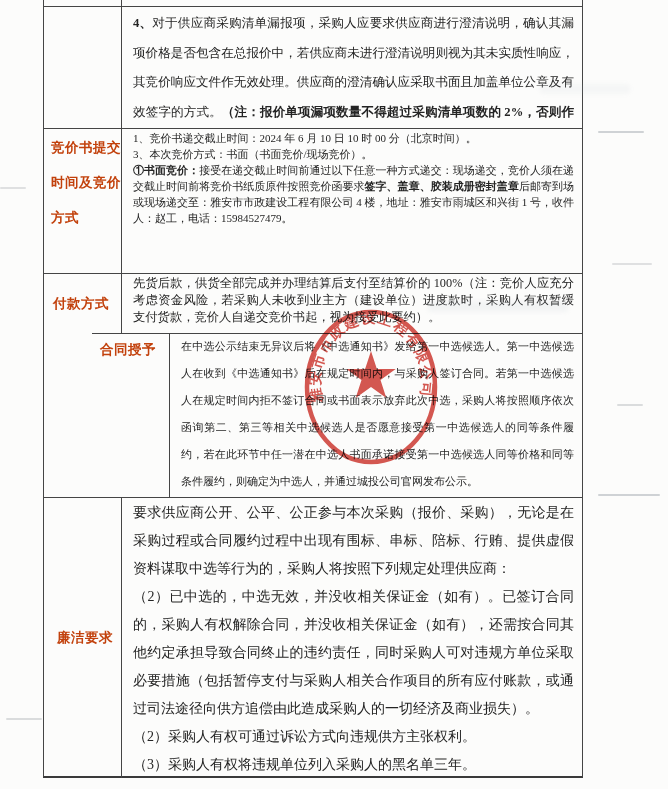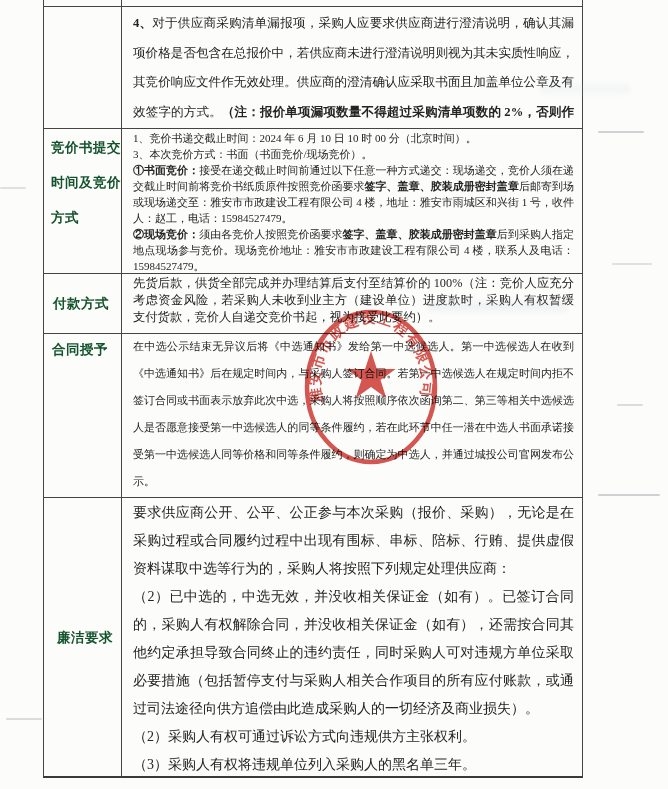--- a/index.html
+++ b/index.html
@@ -11,42 +11,42 @@
   .spec-table{
     position:absolute;left:43px;top:0;width:540px;height:778px;box-sizing:border-box;
     border-left:1px solid #454545;border-right:1px solid #454545;border-bottom:2px solid #3a3a3a;
     background:transparent;
   }
   .trow{display:flex;box-sizing:border-box;border-top:1px solid #454545;}
   .row-stub{height:6px;border-top:none;}
   .row-stub .hdr{border-right:1px solid #454545;width:78px;box-sizing:border-box;}
   .hdr{
     width:78px;flex:none;box-sizing:border-box;border-right:1px solid #454545;
-    font-weight:700;font-size:13.5px;color:#14532d;letter-spacing:.5px;
+    font-weight:700;font-size:13.5px;color:#c2410c;letter-spacing:.5px;
   }
   .content{
     flex:1;box-sizing:border-box;padding:0 8px 0 11px;color:#242424;
     text-align:justify;overflow:hidden;
   }
   .content p{margin:0;}
   .seg-b{font-weight:700;}
   .seg-u{text-underline-offset:2.5px;}
 
   .row-clarification{height:122px;}
   .row-clarification .content{font-size:12.6px;line-height:29.5px;padding-top:2px;}
 
   .row-submission{height:145px;}
   .row-submission .hdr{line-height:35px;padding:1px 0 0 7px;white-space:pre-line;}
   .row-submission .content{font-size:11px;line-height:16px;padding-top:1px;}
 
   .row-payment{height:60px;}
   .row-payment .hdr{display:flex;align-items:center;padding-left:9px;}
   .row-payment .content{font-size:12.3px;line-height:17px;padding-top:1px;}
 
-  .row-award{height:164px;}
+  .row-award{height:164px;margin-left:48px;}
   .row-award .hdr{padding:7px 0 0 8px;}
   .row-award .content{font-size:11px;line-height:27px;padding-top:0;font-family:Liberation Mono, monospace;}
 
   .row-integrity{height:281px;}
   .row-integrity .hdr{display:flex;align-items:center;padding-left:13px;}
   .row-integrity .content{font-size:14px;line-height:28px;padding-top:1px;}
 
   .seal{
     position:absolute;left:301px;top:309px;width:140px;height:160px;
     opacity:.85;mix-blend-mode:multiply;pointer-events:none;
@@ -81,21 +81,20 @@
         </div>
       </div>
       <div class="trow row-submission">
         <div class="hdr">竞价书提交
 时间及竞价
 方式</div>
         <div class="content">
           <p><span class="">1、竞价书递交截止时间：2024 年 6 月 10 日 10 时 00 分（北京时间）。</span></p>
           <p><span class="">3、本次竞价方式：</span><span class="seg-u">书面</span><span class="">（书面竞价/现场竞价）。</span></p>
           <p><span class="seg-b ">①书面竞价：</span><span class="">接受在递交截止时间前通过以下任意一种方式递交：</span><span class="seg-u">现场递交</span><span class="">，竞价人须在递交截止时间前将竞价书纸质原件按照竞价函要求</span><span class="seg-b ">签字、盖章、胶装成册密封盖章</span><span class="">后邮寄到场或现场递交至：雅安市市政建设工程有限公司 </span><span class="seg-u">4 楼</span><span class="">，地址：</span><span class="seg-u">雅安市雨城区和兴街 1 号</span><span class="">，收件人：赵工，电话：</span><span class="seg-u">15984527479</span><span class="">。</span></p>
-          <p><span class="seg-b ">②现场竞价：</span><span class="">须由各竞价人按照竞价函要求</span><span class="seg-b ">签字、盖章、胶装成册密封盖章</span><span class="">后到采购人指定地点现场参与竞价。现场竞价地址：雅安市市政建设工程有限公司 </span><span class="seg-u">4 楼</span><span class="">，联系人及电话：</span><span class="seg-u">15984527479</span><span class="">。</span></p>
         </div>
       </div>
       <div class="trow row-payment">
         <div class="hdr">付款方式</div>
         <div class="content">
           <p><span class="">先货后款，供货全部完成并办理结算后支付至结算价的 100%（注：竞价人应充分考虑资金风险，若采购人未收到业主方（建设单位）进度款时，采购人有权暂缓支付货款，竞价人自递交竞价书起，视为接受此要约）。</span></p>
         </div>
       </div>
       <div class="trow row-award">
         <div class="hdr">合同授予</div>

